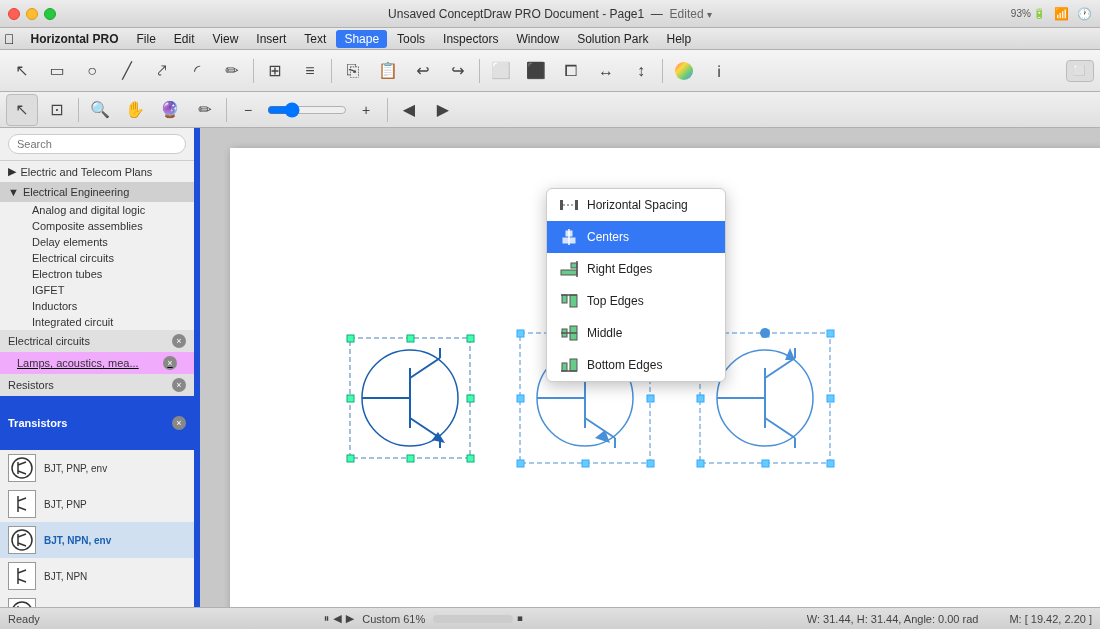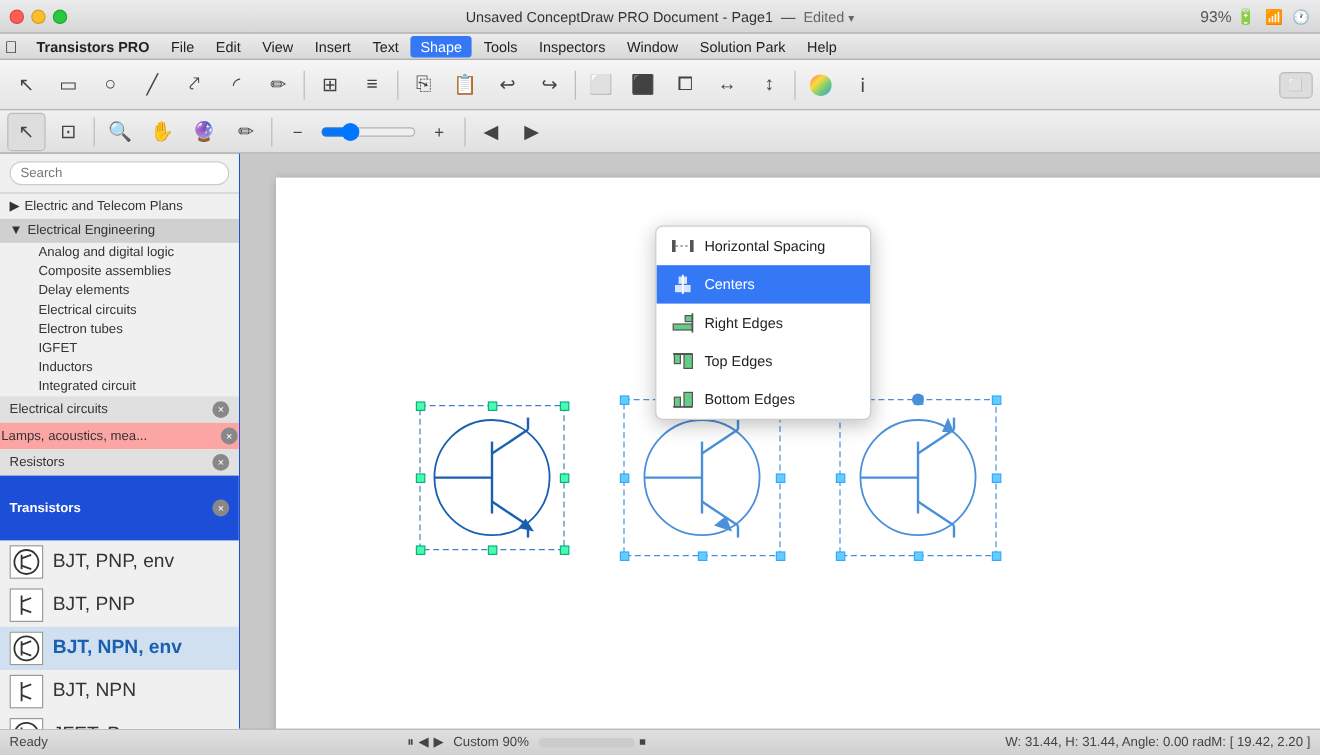--- a/index.html
+++ b/index.html
@@ -86,21 +86,21 @@
     
     .main-layout {
       display: flex;
       height: calc(629px - 28px - 22px - 42px - 36px - 22px);
     }
 
     
     .sidebar {
       width: 200px;
       background: #f0f0f0;
-      border-right: 1px solid #1d4ed8;
+      border-right: 6px solid #1d4ed8;
       overflow-y: auto;
       display: flex;
       flex-direction: column;
     }
     .sidebar-search {
       padding: 6px 8px;
       border-bottom: 1px solid #ccc;
     }
     .sidebar-search input {
       width: 100%;
@@ -129,21 +129,21 @@
       margin-left: 16px;
     }
     .sidebar-item-row {
       display: flex;
       align-items: center;
       padding: 4px 8px;
       gap: 8px;
       cursor: pointer;
     }
     .sidebar-icon { width: 28px; height: 28px; border: 1px solid #999; background: white; display: flex; align-items: center; justify-content: center; font-size: 14px; flex-shrink: 0; }
-    .sidebar-label { font-size: 16px; color: #333; }
+    .sidebar-label { font-size: 10px; color: #333; }
 
     
     .canvas-area {
       flex: 1;
       background: #c8c8c8;
       position: relative;
       overflow: hidden;
     }
     .canvas-page {
       position: absolute;
@@ -158,21 +158,21 @@
     
     .status-bar {
       height: 22px;
       background: linear-gradient(180deg, #e0e0e0 0%, #d0d0d0 100%);
       border-top: 1px solid #b0b0b0;
       display: flex;
       align-items: center;
       padding: 0 8px;
       font-size: 11px;
       color: #444;
-      gap: 0;
+      gap: 31px;
     }
     .status-bar-center { flex: 1; display: flex; align-items: center; justify-content: center; gap: 4px; }
 
     
     .dropdown-menu {
       position: absolute;
       top: 60px;
       left: 330px;
       width: 180px;
       background: white;
@@ -207,29 +207,29 @@
     <div class="tl tl-yellow"></div>
     <div class="tl tl-green"></div>
   </div>
   <div class="title-bar-title">
     <span>Unsaved ConceptDraw PRO Document - Page1</span>
     &nbsp;—&nbsp;
     <span style="color:#666;">Edited</span>
     <span style="color:#666; font-size:10px;">▾</span>
   </div>
   <div class="title-bar-right">
-    <span style="font-size:13px;">93% 🔋</span>
+    <span style="font-size:10px;">93% 🔋</span>
     <span>📶</span>
     <span>🕐</span>
   </div>
 </div>
 
 <div class="menu-bar">
   <span style="font-size:14px; margin-right:6px;"></span>
-  <span class="menu-item" style="font-weight:bold;">Transistors PRO</span>
+  <span class="menu-item" style="font-weight:bold;">Horizontal PRO</span>
   <span class="menu-item">File</span>
   <span class="menu-item">Edit</span>
   <span class="menu-item">View</span>
   <span class="menu-item">Insert</span>
   <span class="menu-item">Text</span>
   <span class="menu-item menu-item-active">Shape</span>
   <span class="menu-item">Tools</span>
   <span class="menu-item">Inspectors</span>
   <span class="menu-item">Window</span>
   <span class="menu-item">Solution Park</span>
@@ -314,21 +314,21 @@
     <div class="sidebar-category">IGFET</div>
     <div class="sidebar-category">Inductors</div>
     <div class="sidebar-category">Integrated circuit</div>
 
     <div style="display:flex;align-items:center;padding:4px 8px;background:#e0e0e0;">
       <span style="font-size:11px;color:#333;">Electrical circuits</span>
       <div style="margin-left:auto;width:14px;height:14px;background:#888;border-radius:50%;display:flex;align-items:center;justify-content:center;">
           <span style="color:white;font-size:9px;">×</span>
         </div>
     </div>
-    <div style="display:flex;align-items:center;padding:4px 1px;background:#fca5a5;">
+    <div style="display:flex;align-items:center;padding:4px 17px;background:#f0abfc;text-decoration:underline;">
       <span style="font-size:11px;color:#333;">Lamps, acoustics, mea...</span>
       <div style="margin-left:auto;width:14px;height:14px;background:#888;border-radius:50%;display:flex;align-items:center;justify-content:center;">
           <span style="color:white;font-size:9px;">×</span>
         </div>
     </div>
     <div style="display:flex;align-items:center;padding:4px 8px;background:#e0e0e0;">
       <span style="font-size:11px;color:#333;">Resistors</span>
       <div style="margin-left:auto;width:14px;height:14px;background:#888;border-radius:50%;display:flex;align-items:center;justify-content:center;">
           <span style="color:white;font-size:9px;">×</span>
         </div>
@@ -512,38 +512,46 @@
 
       <div class="dropdown-item">
         <svg class="dropdown-icon" viewBox="0 0 20 20">
           <rect x="3" y="4" width="5" height="8" fill="#6c8" stroke="#555" stroke-width="1"></rect>
           <rect x="11" y="4" width="7" height="12" fill="#6c8" stroke="#555" stroke-width="1"></rect>
           <line x1="2" y1="4" x2="18" y2="4" stroke="#555" stroke-width="1.5"></line>
         </svg>
         <span>Top Edges</span>
       </div>
 
+      <div class="dropdown-item">
+        <svg class="dropdown-icon" viewBox="0 0 20 20">
+          <rect x="3" y="6" width="5" height="8" fill="#6c8" stroke="#555" stroke-width="1"></rect>
+          <rect x="11" y="3" width="7" height="14" fill="#6c8" stroke="#555" stroke-width="1"></rect>
+          <line x1="2" y1="10" x2="18" y2="10" stroke="#555" stroke-width="1.5"></line>
+        </svg>
+        <span>Middle</span>
+      </div>
 
       <div class="dropdown-item">
         <svg class="dropdown-icon" viewBox="0 0 20 20">
           <rect x="3" y="8" width="5" height="8" fill="#6c8" stroke="#555" stroke-width="1"></rect>
           <rect x="11" y="4" width="7" height="12" fill="#6c8" stroke="#555" stroke-width="1"></rect>
           <line x1="2" y1="16" x2="18" y2="16" stroke="#555" stroke-width="1.5"></line>
         </svg>
         <span>Bottom Edges</span>
       </div>
     </div>
   </div>
 </div>
 
 <div class="status-bar">
   <span>Ready</span>
   <div class="status-bar-center">
     <span style="cursor:pointer;">⏸</span>
     <span style="cursor:pointer;">◀</span>
     <span style="cursor:pointer;">▶</span>
-    <span style="cursor:pointer; padding:0 4px;">Custom 90%</span>
+    <span style="cursor:pointer; padding:0 4px;">Custom 61%</span>
     <span style="background:#ccc;width:80px;height:8px;border-radius:4px;display:inline-block;vertical-align:middle;"></span>
     <span style="cursor:pointer;">⏹</span>
   </div>
   <span>W: 31.44,  H: 31.44,  Angle: 0.00 rad</span>
   <span>M: [ 19.42, 2.20 ]</span>
 </div>
 
 </body></html>

